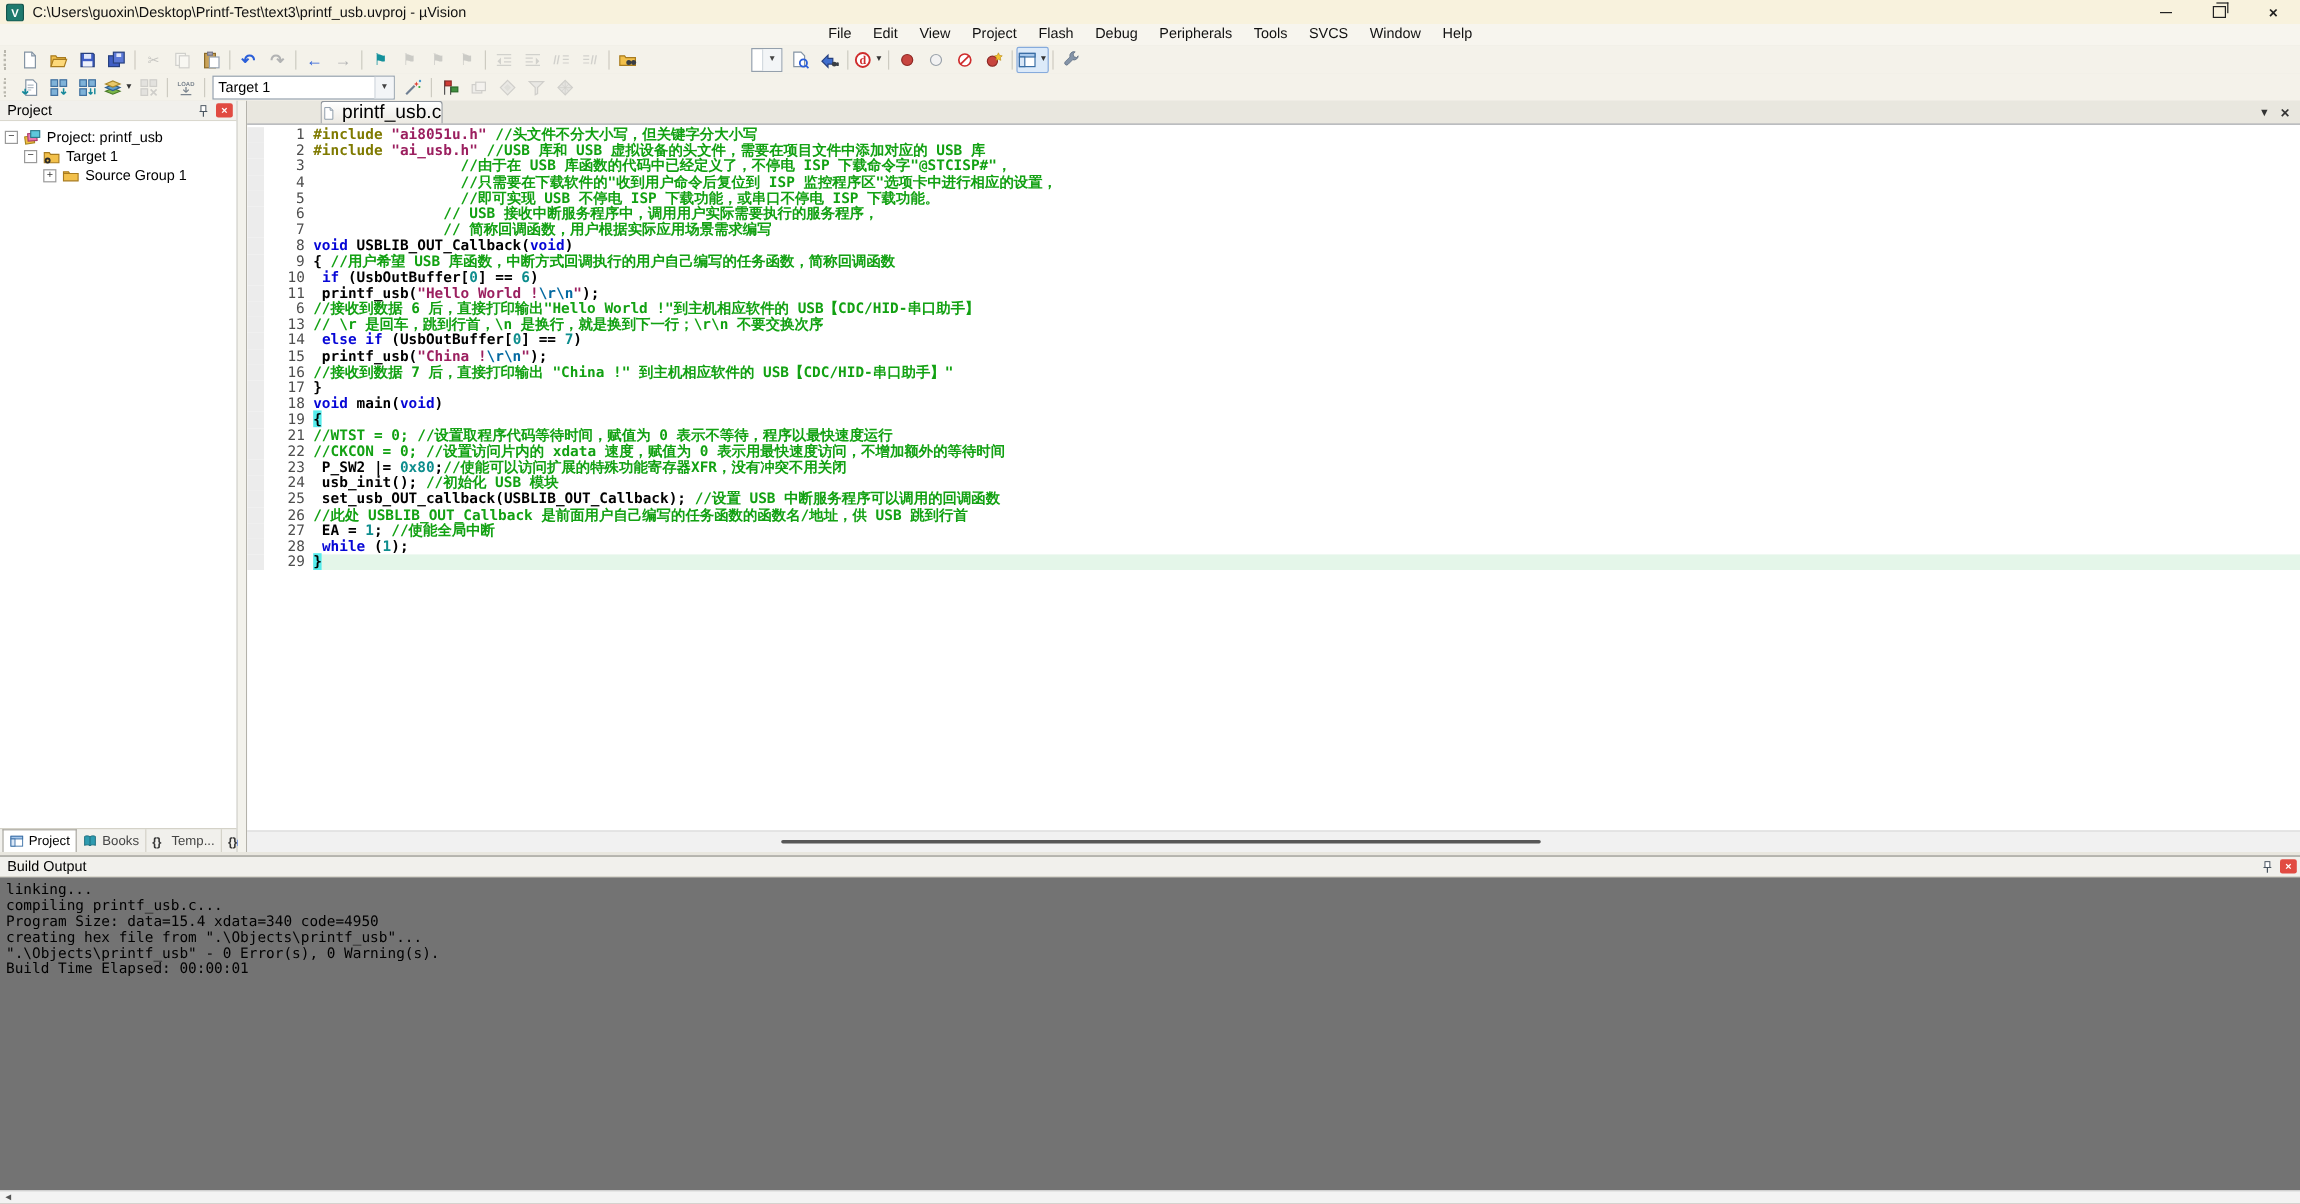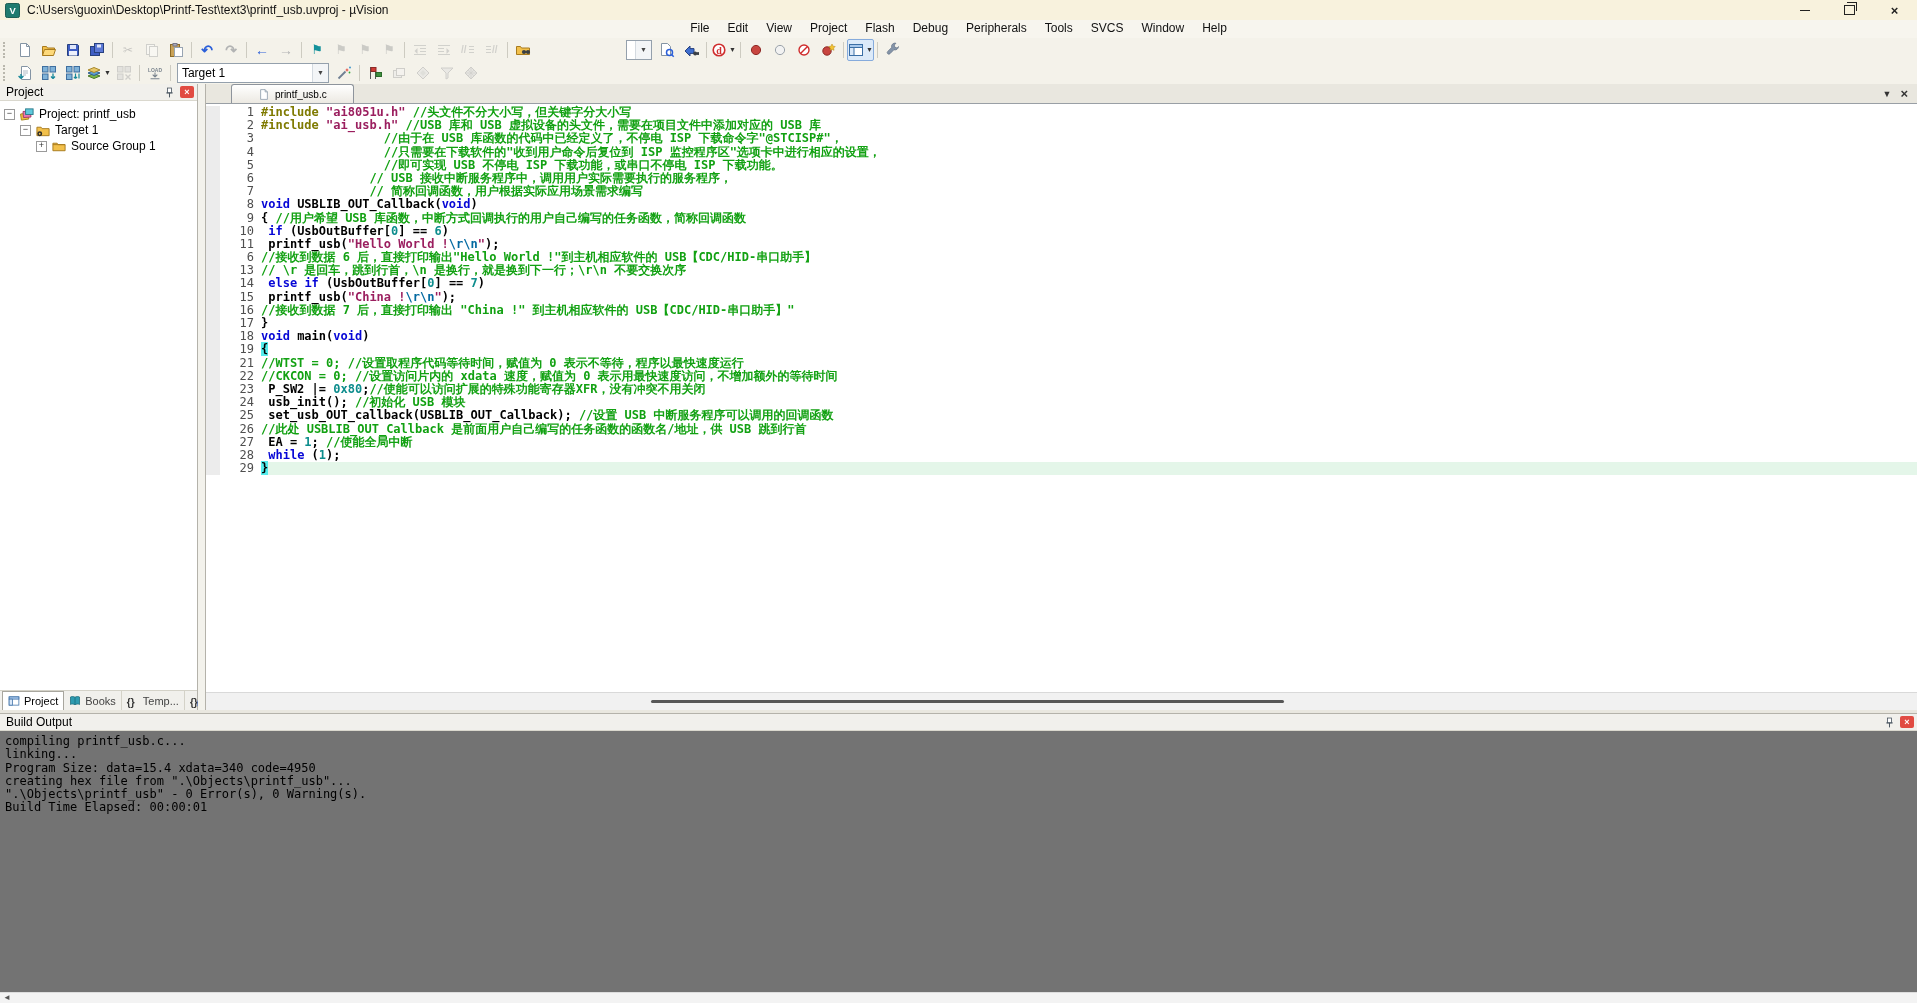--- a/index.html
+++ b/index.html
@@ -50,21 +50,21 @@
   .tlabel{color:#000;}
   .ptabs{height:19px;background:#f1f0ec;border-top:1px solid #d4d2c8;display:flex;align-items:stretch;padding-left:2px;}
   .ptab{display:flex;align-items:center;gap:3px;padding:0 5px;font-size:11px;color:#444;border-right:1px solid #d4d2c8;}
   .ptab.active{background:#fff;border:1px solid #a8a69e;border-bottom:none;color:#000;}
   .ptab .ic{width:13px;height:12px;display:flex;}
   .ptab .ic svg{width:12px;height:12px;}
   .splitter{width:7px;background:#f3f2ec;}
   
   .editor{flex:1;display:flex;flex-direction:column;background:#fff;border-left:1px solid #b4b2aa;min-width:0;}
   .tabstrip{height:19px;background:#e9e7df;border-bottom:1px solid #999fa5;display:flex;align-items:flex-end;padding-left:25px;}
-  .etab{height:18px;background:linear-gradient(#ffffff,#ece9e2);border:1px solid #8e949c;border-bottom:none;border-radius:3px 3px 0 0;display:flex;align-items:center;padding:0 26px;gap:4px;font-size:10px;}
+  .etab{height:18px;background:linear-gradient(#ffffff,#ece9e2);border:1px solid #8e949c;border-bottom:none;border-radius:3px 3px 0 0;display:flex;align-items:center;padding:0 0;gap:4px;font-size:16px;margin-left:36px;}
   .etab .ic{width:13px;height:13px;display:flex;}
   .etab .ic svg{width:12px;height:13px;}
   .ts-right{margin-left:auto;display:flex;align-items:center;gap:9px;padding:0 9px;height:100%;}
   .ts-caret{font-size:9px;color:#333;}
   .ts-close{font-size:13px;font-weight:bold;color:#333;line-height:1;}
   .code{flex:1;background:#fff;padding-top:2px;font-family:"DejaVu Sans Mono",monospace;font-size:12px;font-weight:bold;overflow:hidden;}
   .cl{display:flex;height:13.2px;line-height:13.2px;white-space:pre;}
   .lm{width:14px;background:#ececec;flex:none;}
   .ln{width:34px;flex:none;text-align:right;padding-right:7px;color:#4e4e4e;font-weight:normal;}
   .ct{flex:1;}
@@ -622,22 +622,22 @@
         <span class="pin">
           <svg viewBox="0 0 16 16">
               <rect x="5.5" y="2.5" width="5" height="6" fill="#fff" stroke="#4a5560"></rect>
               <path d="M4 8.5h8M8 8.5V14" stroke="#4a5560" stroke-width="1.2" fill="none"></path>
             </svg>
         </span>
         <span class="closebox">×</span>
       </span>
     </div>
     <div class="blines" id="blines">
+        <div class="bl">linking...</div>
         <div class="bl">compiling printf_usb.c...</div>
-        <div class="bl">linking...</div>
         <div class="bl">Program Size: data=15.4 xdata=340 code=4950</div>
         <div class="bl">creating hex file from ".\Objects\printf_usb"...</div>
         <div class="bl">".\Objects\printf_usb" - 0 Error(s), 0 Warning(s).</div>
         <div class="bl">Build Time Elapsed:  00:00:01</div>
       </div>
     <div class="bscroll">
         <span class="larr">◄</span>
       </div>
   </div>
 

